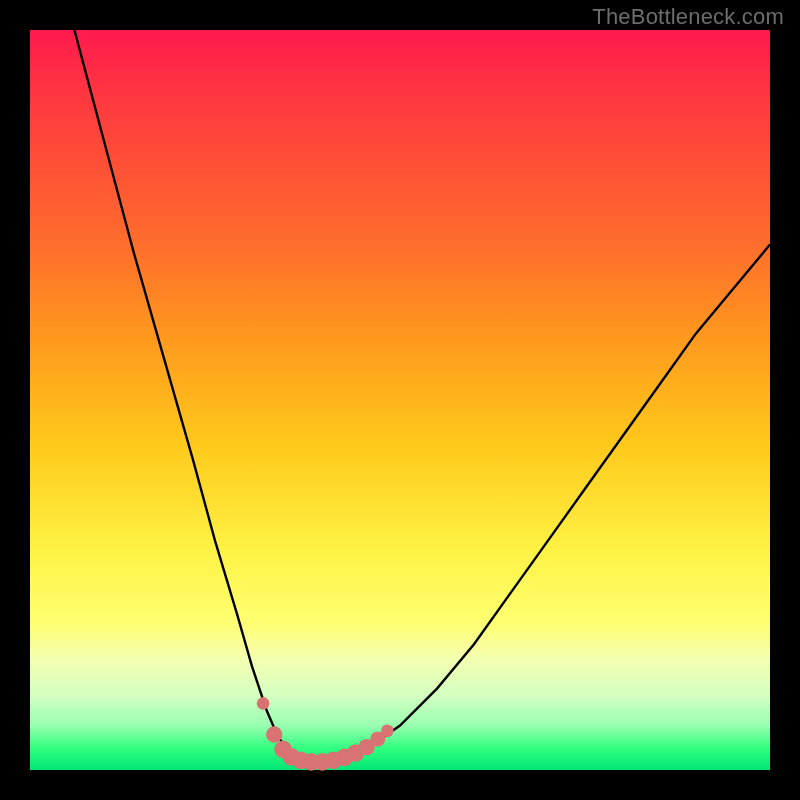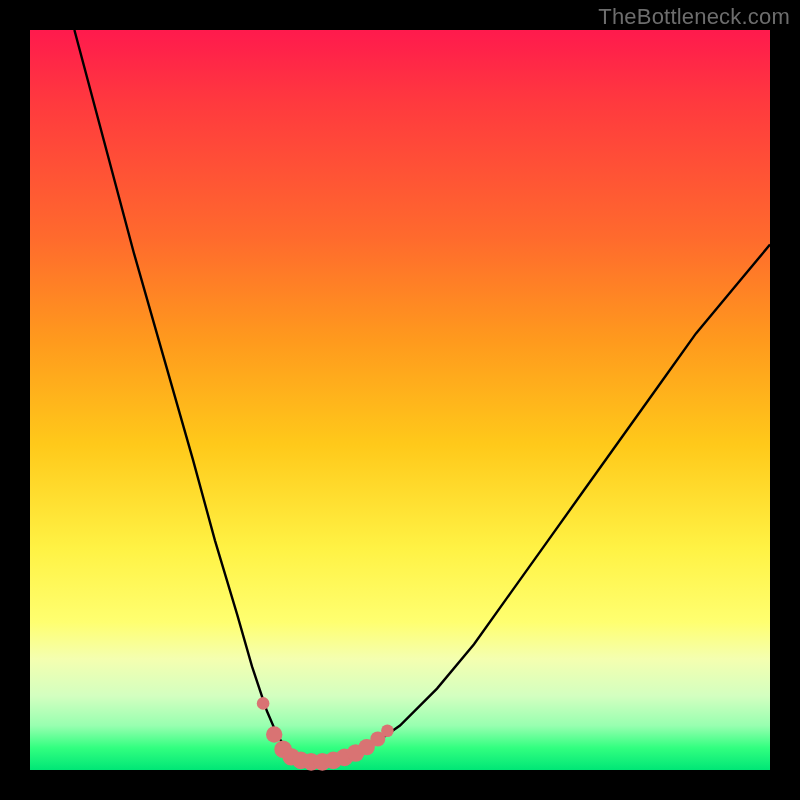--- a/index.html
+++ b/index.html
@@ -35,21 +35,21 @@
       #f4ffb0 85%,
       #d3ffc0 90%,
       #98ffb0 94%,
       #32ff80 97%,
       #00e676 100%
     );
   }
   .watermark {
     position: absolute;
     top: 4px;
-    right: 10px;
+    right: 16px;
     color: #6d6d6d;
     font-size: 22px;
     letter-spacing: 0.2px;
     user-select: none;
   }
   svg.curve {
     position: absolute;
     left: 0;
     top: 0;
     width: 740px;

